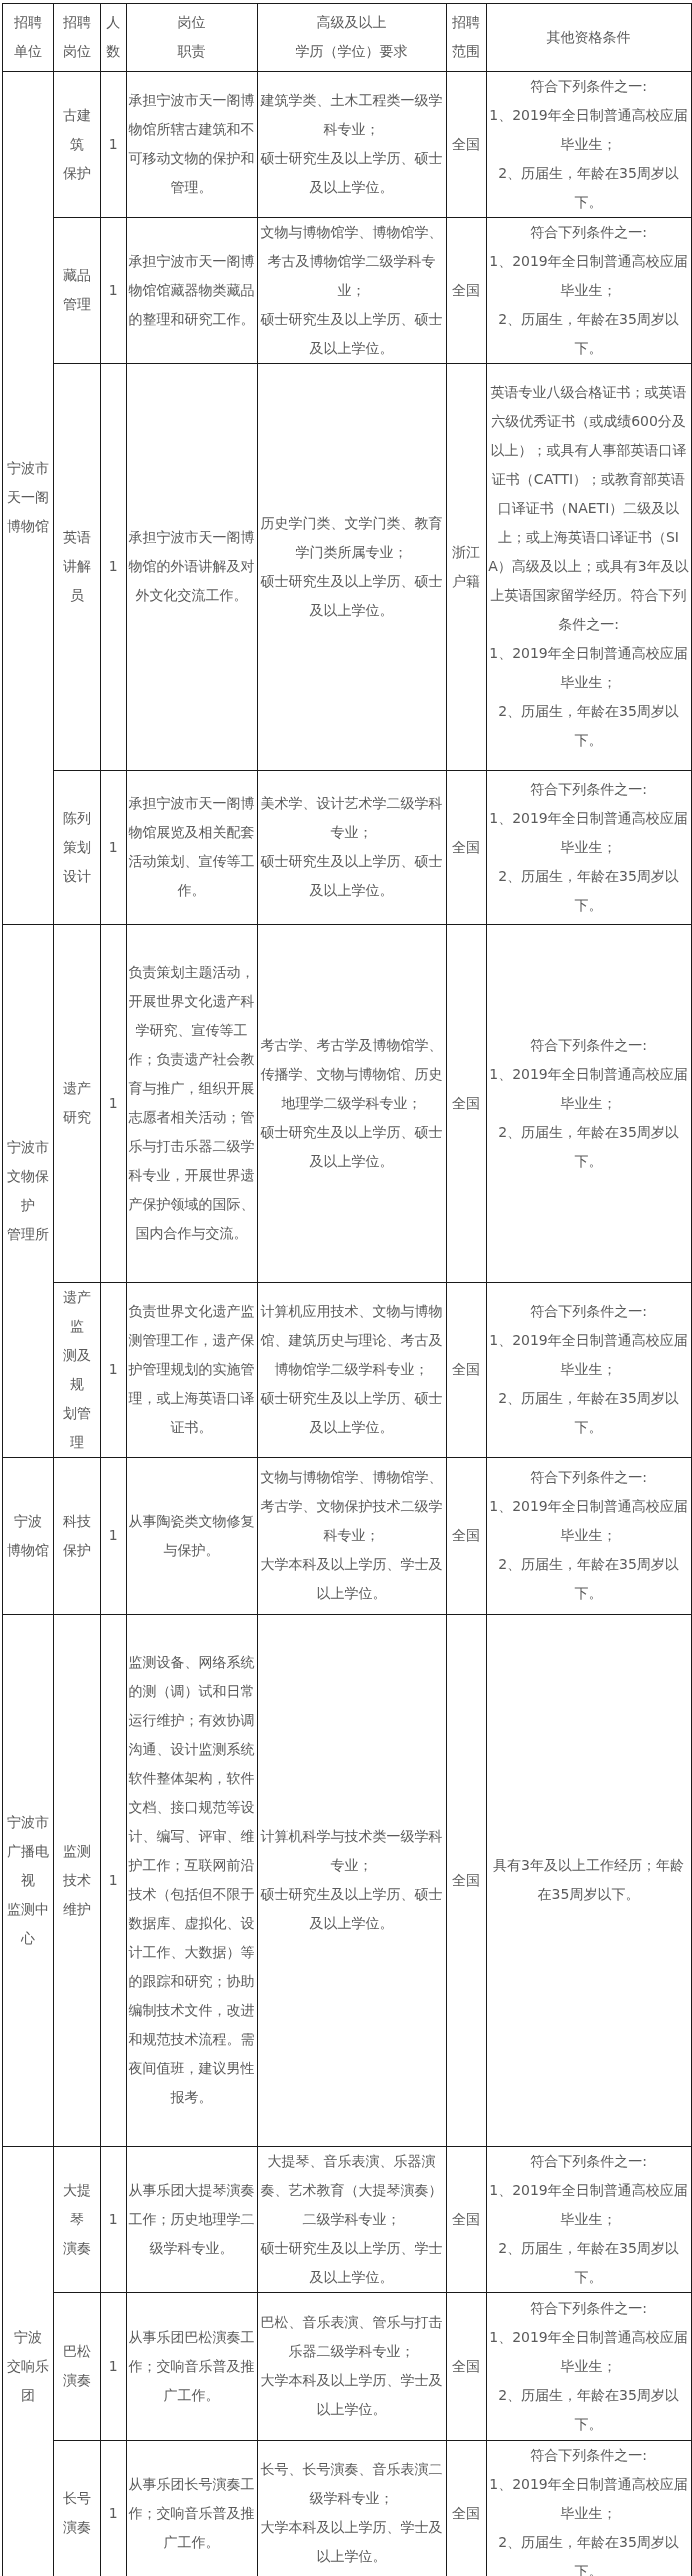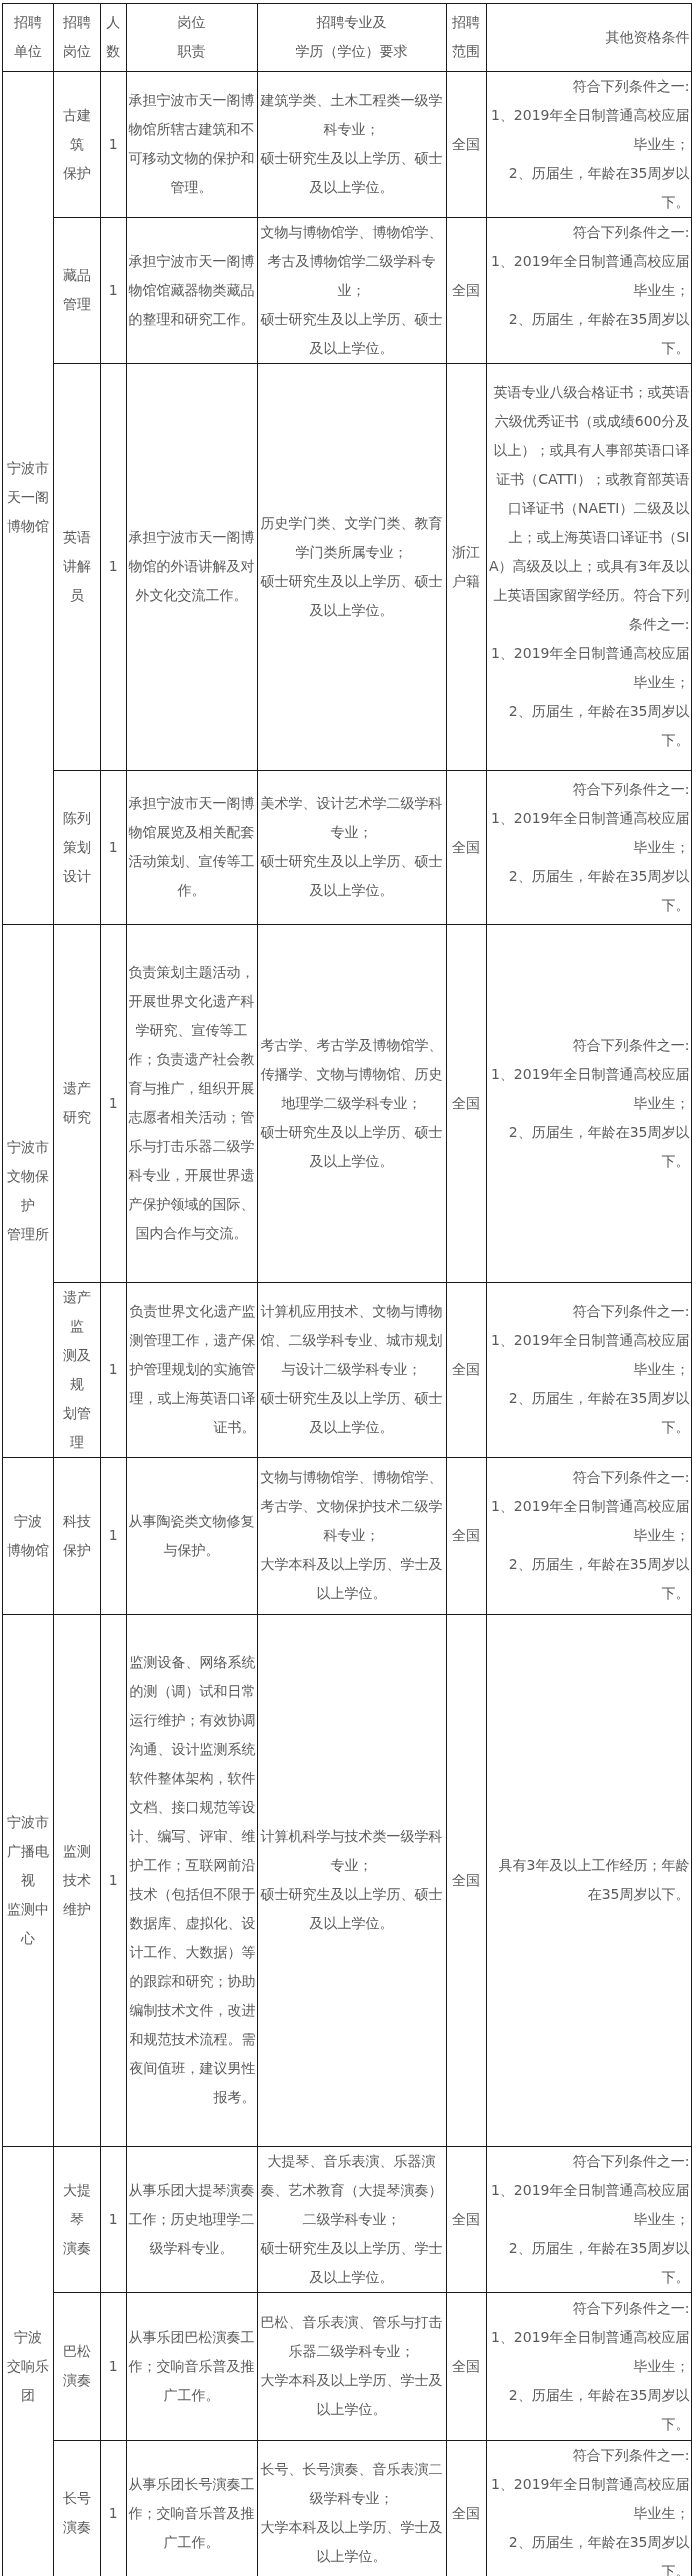--- a/index.html
+++ b/index.html
@@ -1,20 +1,20 @@
 <!DOCTYPE html>
 <html><head>
 <meta charset="utf-8">
 <style>
   html, body { margin:0; padding:0; background:#ffffff; }
   body { width:692px; height:2576px; overflow:hidden; font-family:"DejaVu Sans","Liberation Sans",sans-serif; color:#5a5a5a; }
   table.recruit { position:absolute; left:2px; top:2.9px; border-collapse:collapse; table-layout:fixed; width:689px; }
   table.recruit td { border:1.5px solid #1a1a1a; padding:0 1px; font-size:14px; line-height:29px; vertical-align:middle; word-break:break-all; overflow:hidden; }
   .c { text-align:center; }
-  .l { text-align:right; }
+  .l { text-align:center; }
   .pre { white-space:pre-line; }
 </style>
 </head>
 <body>
 
 <table class="recruit">
   <colgroup>
     <col style="width:51px">
       <col style="width:47px">
       <col style="width:25.5px">
@@ -26,21 +26,21 @@
   <tbody>
     <tr style="height:68px">
       <td class="c pre">招聘
 单位</td>
       <td class="c pre">招聘
 岗位</td>
       <td class="c pre">人
 数</td>
       <td class="c pre">岗位
 职责</td>
-      <td class="c pre">招聘专业及
+      <td class="c pre">高级及以上
 学历（学位）要求</td>
       <td class="c pre">招聘
 范围</td>
       <td class="l pre">其他资格条件</td>
     </tr>
 
     <tr style="height:138px">
       <td rowspan="4" class="c pre">宁波市
 天一阁
 博物馆</td>
@@ -114,21 +114,21 @@
     </tr>
     <tr style="height:168px">
       <td class="c pre">遗产
 监
 测及
 规
 划管
 理</td>
       <td class="c">1</td>
       <td class="l">负责世界文化遗产监测管理工作，遗产保护管理规划的实施管理，或上海英语口译证书。</td>
-      <td class="c pre">计算机应用技术、文物与博物馆、二级学科专业、城市规划与设计二级学科专业；
+      <td class="c pre">计算机应用技术、文物与博物馆、建筑历史与理论、考古及博物馆学二级学科专业；
 硕士研究生及以上学历、硕士及以上学位。</td>
       <td class="c pre">全国</td>
       <td class="l pre">符合下列条件之一:
 1、2019年全日制普通高校应届毕业生；
 2、历届生，年龄在35周岁以下。</td>
     </tr>
 
     <tr style="height:157px">
       <td class="c pre">宁波
 博物馆</td>

